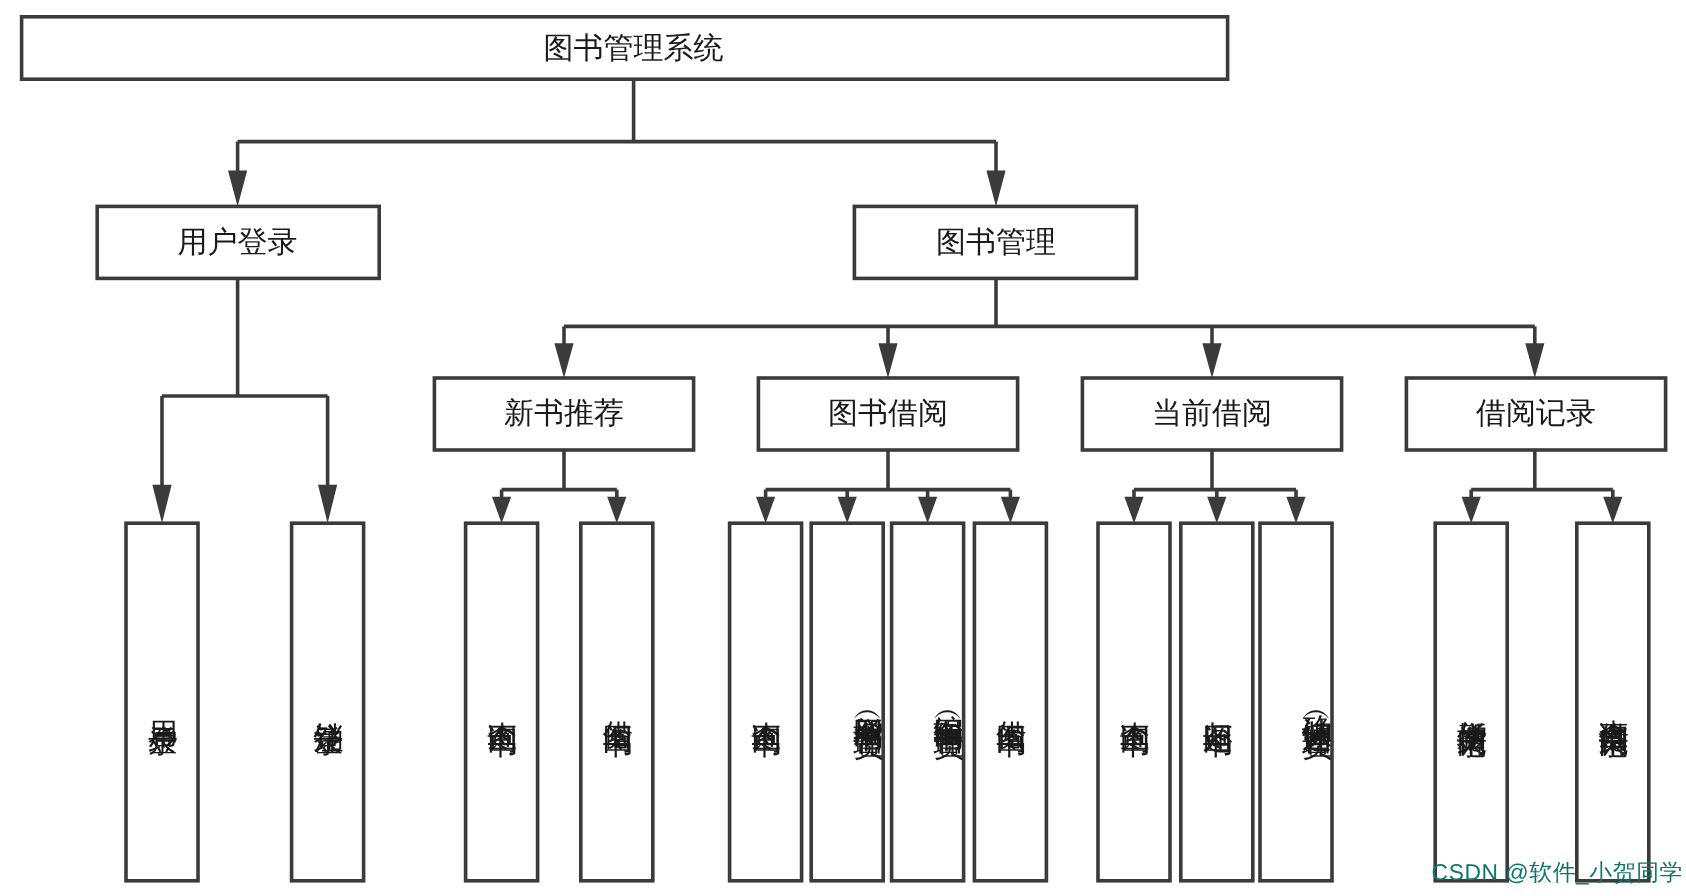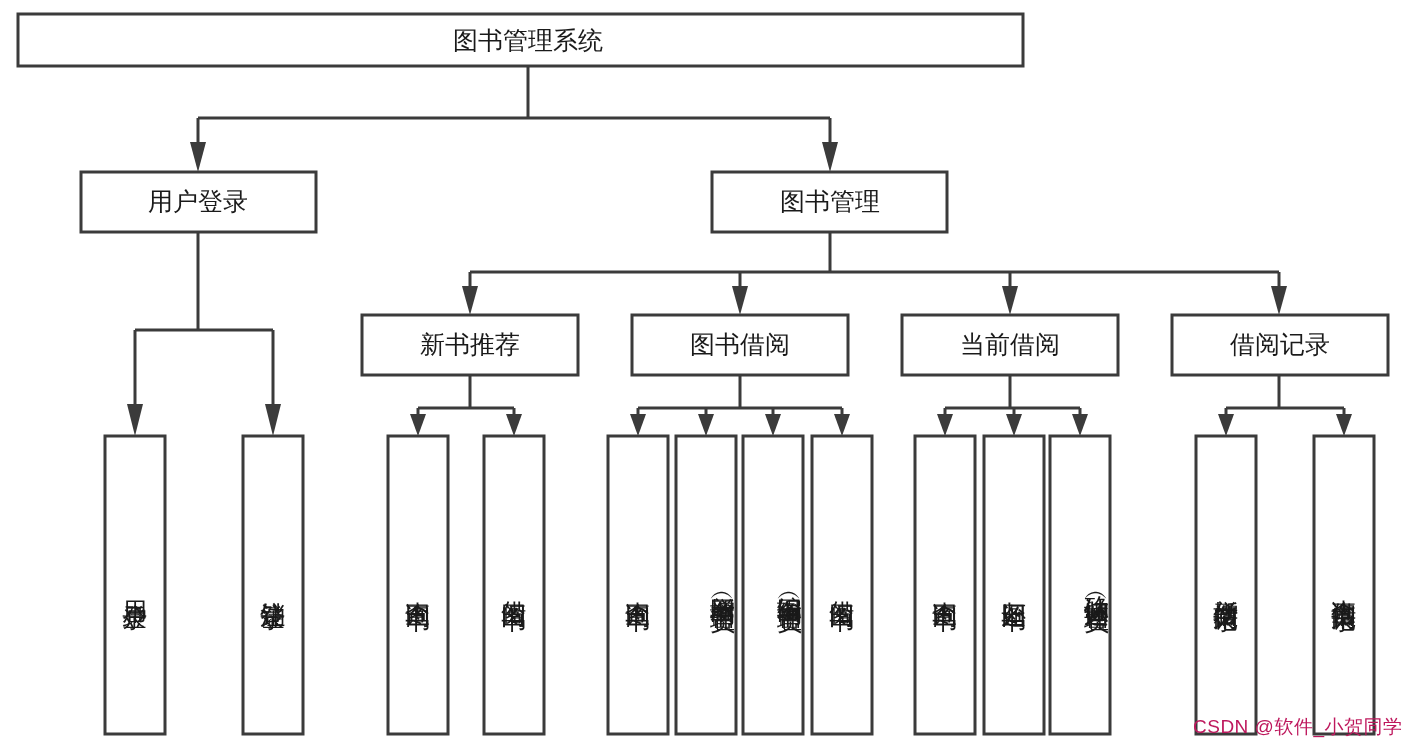--- a/index.html
+++ b/index.html
@@ -62,21 +62,21 @@
     align-items: center;
     justify-content: center;
     text-align: center;
     white-space: nowrap;
     pointer-events: none;
   }
   .watermark {
     position: absolute;
     font-family: "Liberation Sans", "DejaVu Sans", sans-serif;
     font-size: 19px;
-    color: #be185d;
+    color: #0f766e;
     white-space: nowrap;
     letter-spacing: 0.5px;
   }
 </style>
 </head>
 <body>
 
 <div id="diagram-root">
 
   <svg id="tree-svg" viewBox="0 0 1405 747">

